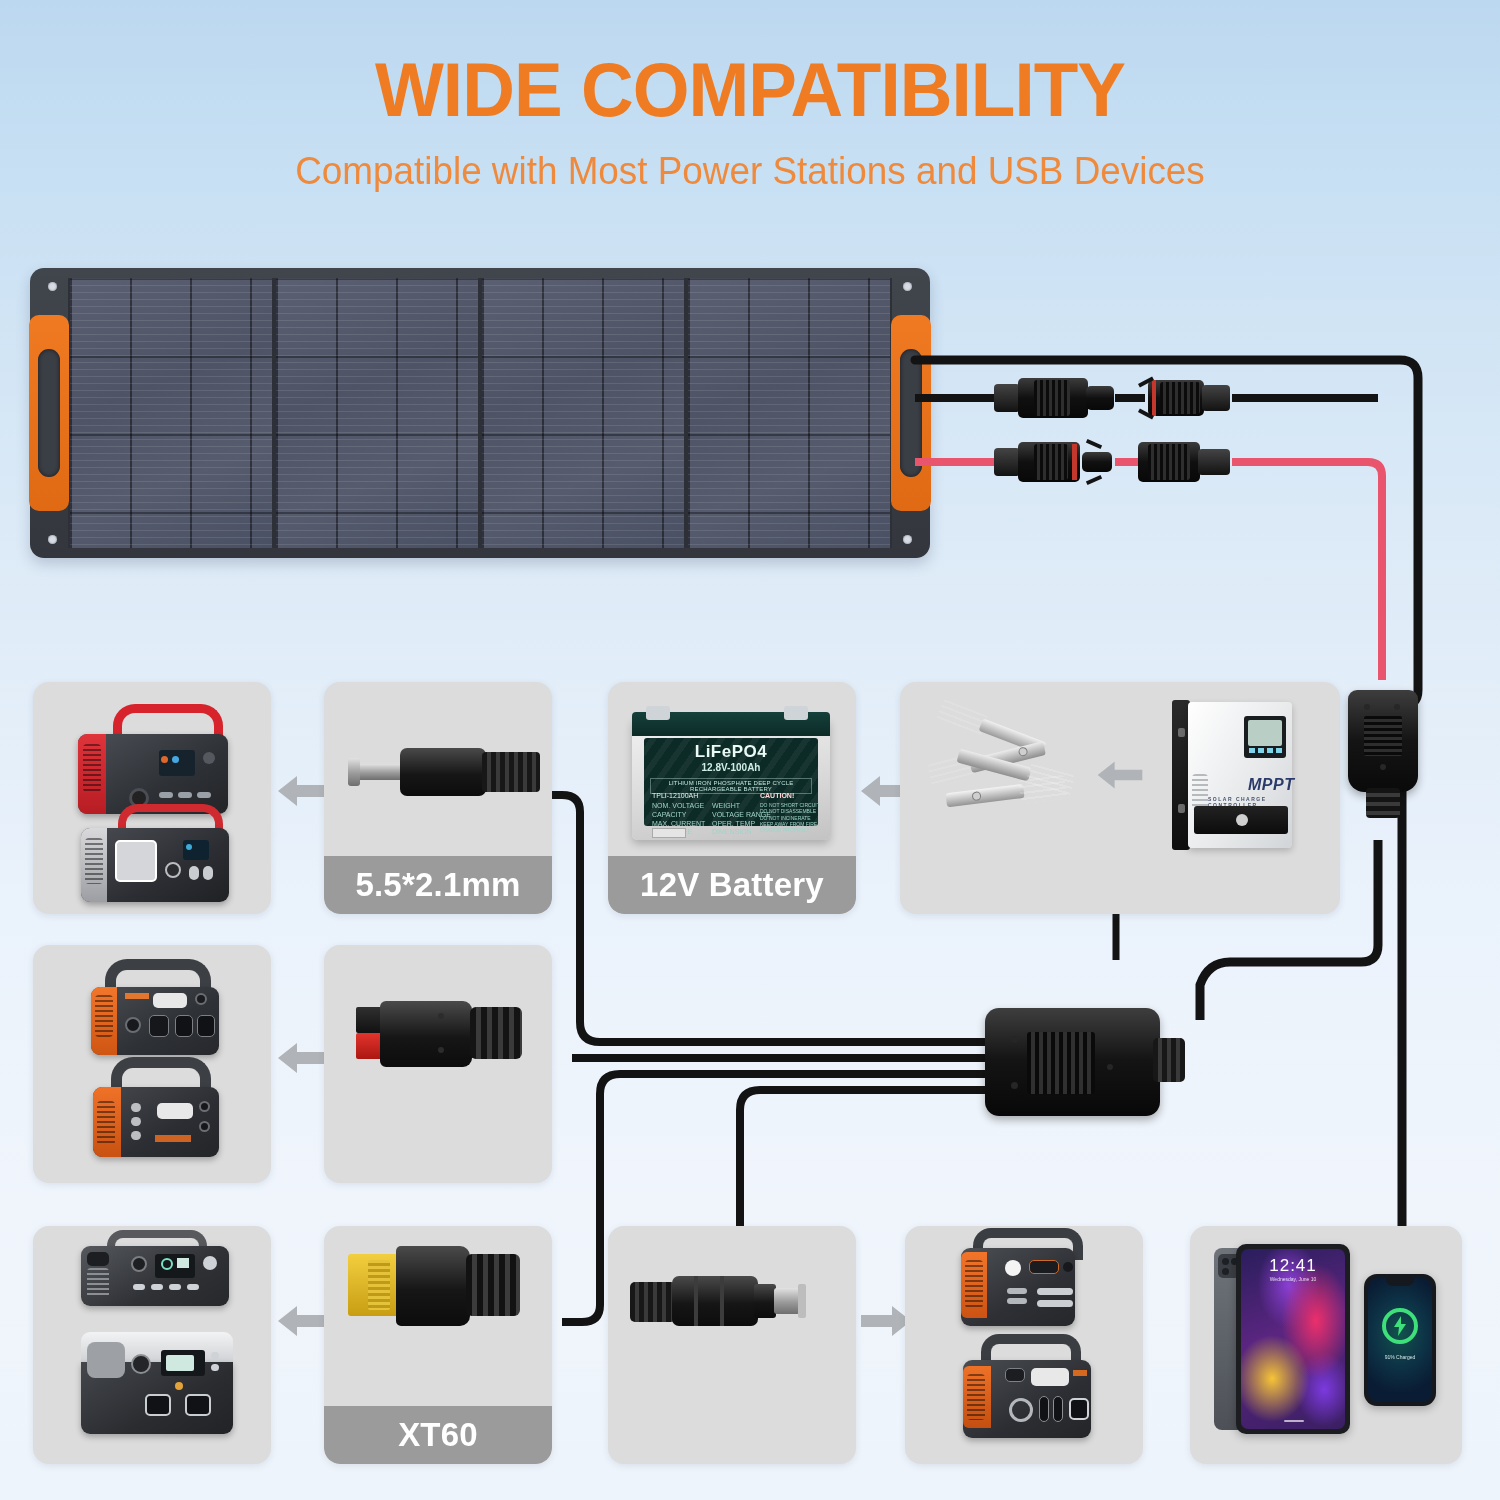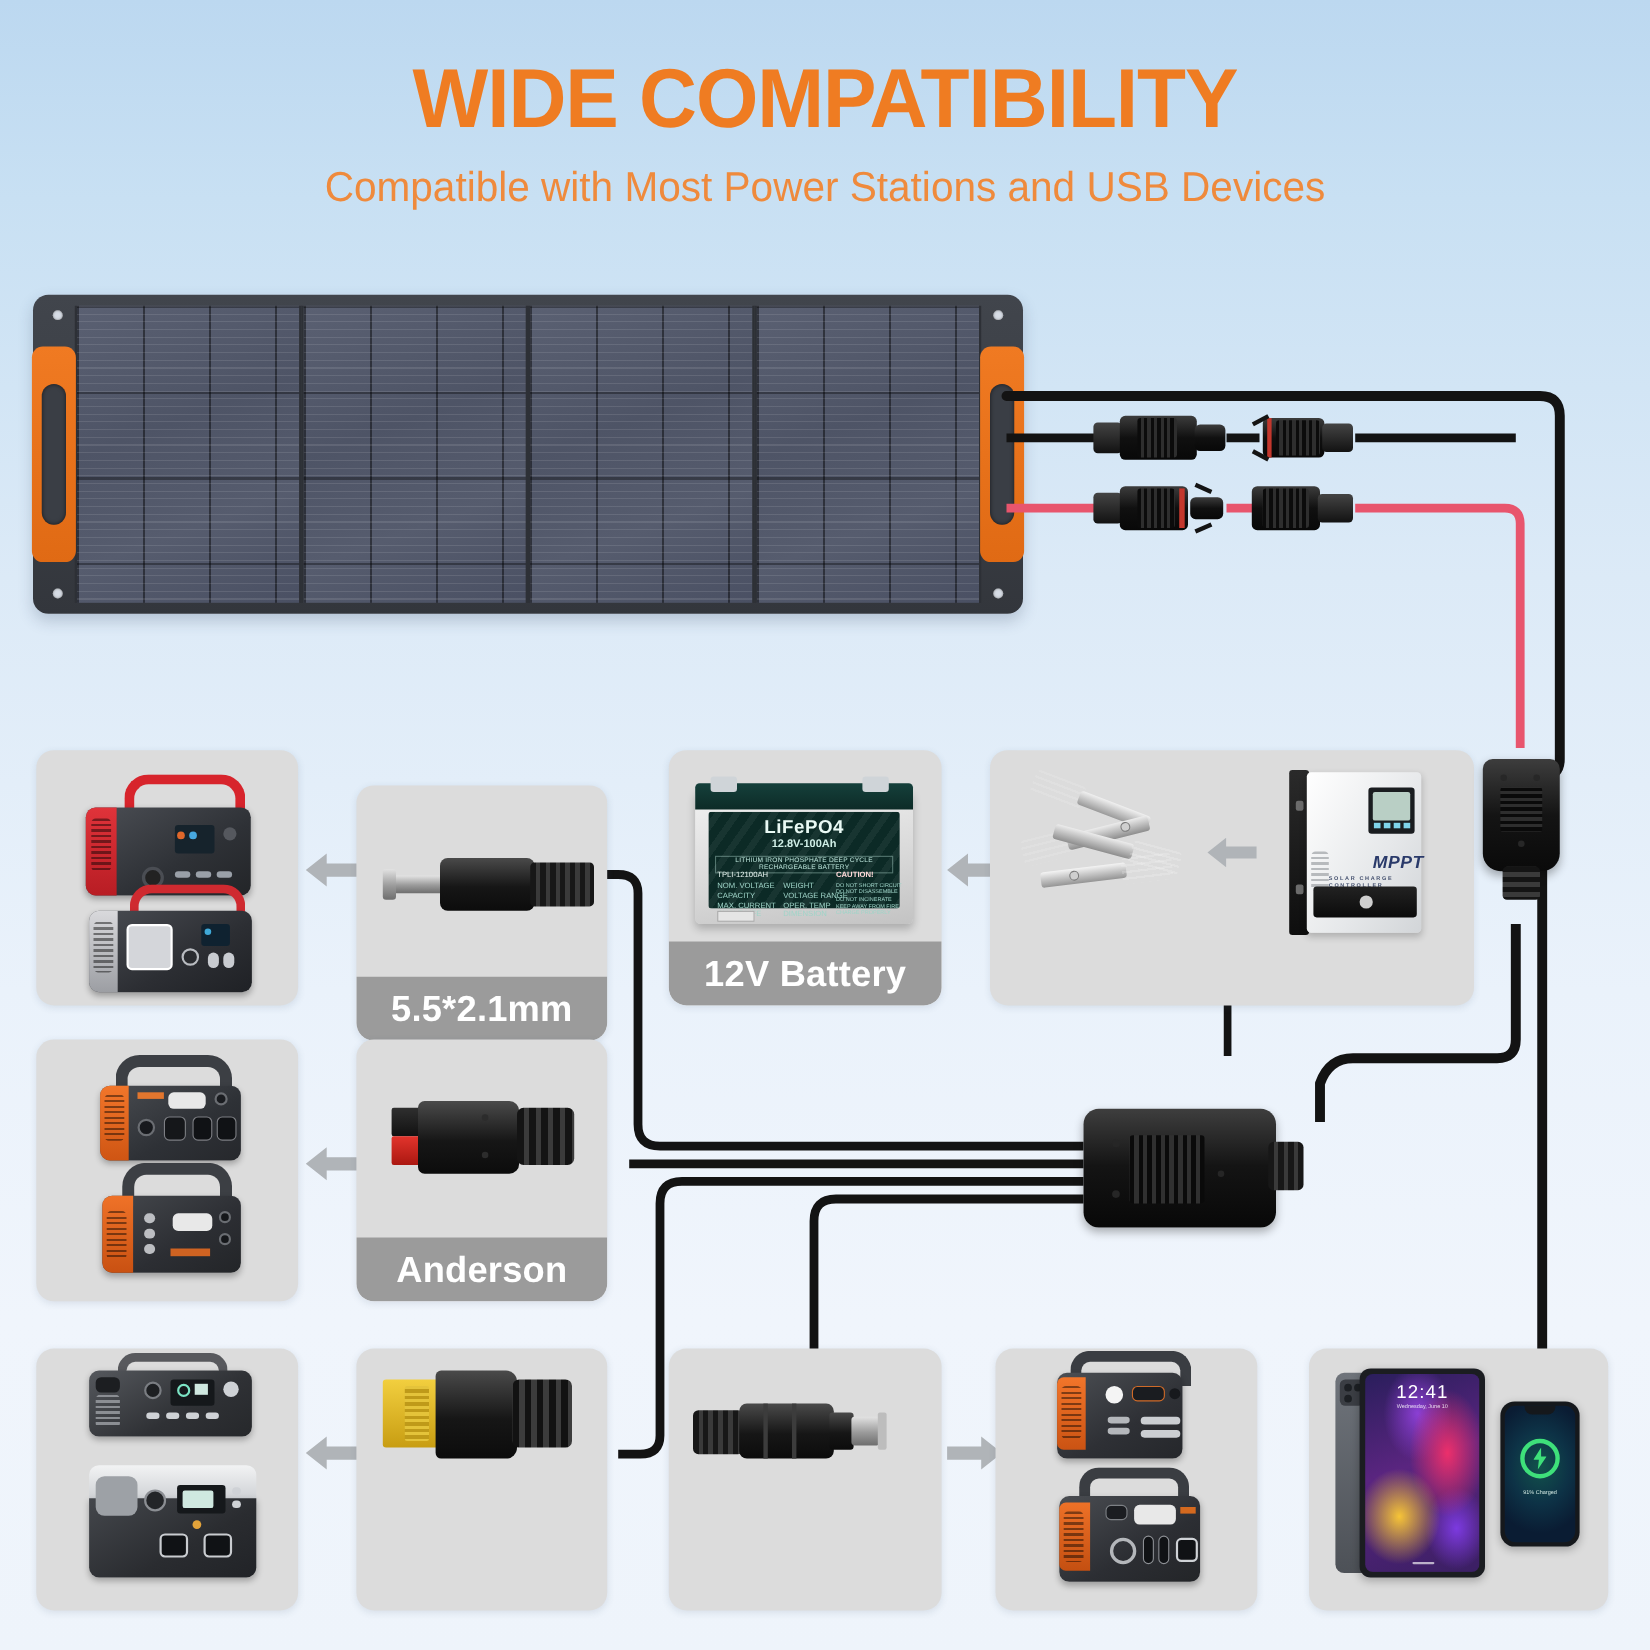--- a/index.html
+++ b/index.html
@@ -183,21 +183,21 @@
     <div class="ps-face" style="left:170px; top:184px; width:10px;height:14px;background:#c9ccd1;"></div>
   </div>
 </div>
 
 <div class="arrow" style="left:275px; top:768px;">
   <svg viewBox="0 0 56 46">
       <path d="M3 23 L22 8 L22 17 L53 17 L53 29 L22 29 L22 38 Z" fill="#b0b4b8"></path>
     </svg>
 </div>
 
-<div class="card" style="left:324px; top:682px; width:228px; height:232px;margin-top:32px;">
+<div class="card" style="left:324px; top:682px; width:228px; height:232px;">
   <div class="card-img">
     <div class="barrel" style="left:28px; top:82px; width:52px; height:16px;"></div>
     <div class="barrel" style="left:24px; top:76px; width:12px; height:28px; border-radius:3px;"></div>
     <div class="conn-body" style="left:76px; top:66px; width:86px; height:48px;"></div>
     <div class="strain" style="left:158px; top:70px; width:58px; height:40px;"></div>
   </div>
   <div class="card-label">5.5*2.1mm</div>
 </div>
 
 <div class="arrow" style="left:858px; top:768px;">
@@ -319,21 +319,20 @@
 <div class="card" style="left:324px; top:945px; width:228px; height:238px;">
   <div class="card-img">
     <div style="position:absolute; left:32px; top:62px; width:26px; height:26px; background:linear-gradient(180deg,#2f2f2f,#111); border-radius:2px;"></div>
     <div style="position:absolute; left:32px; top:88px; width:26px; height:26px; background:linear-gradient(180deg,#e2342c,#ab1811); border-radius:2px;"></div>
     <div class="conn-body" style="left:56px; top:56px; width:92px; height:66px; border-radius:6px 9px 9px 6px;"></div>
     <div class="dot" style="left:114px; top:68px; width:6px;height:6px;background:#2c2c2c;"></div>
     <div class="dot" style="left:114px; top:102px; width:6px;height:6px;background:#2c2c2c;"></div>
     <div class="strain" style="left:146px; top:62px; width:52px; height:52px; border-radius:6px;
       background:repeating-linear-gradient(90deg,#141414 0 6px,#3b3b3b 6px 11px);"></div>
   </div>
-  <div class="card-label">Anderson</div>
 </div>
 
 <div style="position:absolute; left:985px; top:1008px; width:200px; height:108px;">
   <div style="position:absolute; left:0; top:0; width:175px; height:108px; background:linear-gradient(180deg,#3e3e3e,#141414 48%,#080808); border-radius:14px; box-shadow:0 4px 9px rgba(0,0,0,.3);"></div>
   <div style="position:absolute; left:42px; top:24px; width:68px; height:62px; background:repeating-linear-gradient(90deg,#0a0a0a 0 4px,#303030 4px 8px); border-radius:3px;"></div>
   <div class="dot" style="left:26px; top:28px; width:7px;height:7px;background:#262626;"></div>
   <div class="dot" style="left:26px; top:74px; width:7px;height:7px;background:#262626;"></div>
   <div class="dot" style="left:122px; top:56px; width:6px;height:6px;background:#262626;"></div>
   <div class="strain" style="left:168px; top:30px; width:32px; height:44px; border-radius:5px;"></div>
 </div>
@@ -414,20 +413,21 @@
 </div>
 
 <div class="card" style="left:324px; top:1226px; width:228px; height:238px;">
   <div class="card-img">
     <div style="position:absolute; left:24px; top:28px; width:54px; height:62px; background:linear-gradient(180deg,#f2cf3f,#c89d12); border-radius:3px;"></div>
     <div style="position:absolute; left:44px; top:34px; width:22px; height:50px; background:repeating-linear-gradient(180deg,#e4c33a 0 3px,#bf9a19 3px 6px); border-radius:2px;"></div>
     <div class="conn-body" style="left:72px; top:20px; width:74px; height:80px; border-radius:5px 10px 10px 5px;"></div>
     <div class="strain" style="left:142px; top:28px; width:54px; height:62px; border-radius:6px;
       background:repeating-linear-gradient(90deg,#121212 0 6px,#3c3c3c 6px 11px);"></div>
   </div>
+  <div class="card-label">XT60</div>
 </div>
 
 <div class="card" style="left:608px; top:1226px; width:248px; height:238px;">
   <div class="card-img">
     <div class="strain" style="left:22px; top:56px; width:46px; height:40px; border-radius:5px;"></div>
     <div class="conn-body" style="left:64px; top:50px; width:86px; height:50px;"></div>
     <div style="position:absolute; left:86px; top:50px; width:4px; height:50px; background:#3c3c3c;"></div>
     <div style="position:absolute; left:112px; top:50px; width:4px; height:50px; background:#3c3c3c;"></div>
     <div class="conn-body" style="left:146px; top:58px; width:22px; height:34px; border-radius:3px;"></div>
     <div class="barrel" style="left:166px; top:62px; width:26px; height:26px;"></div>

